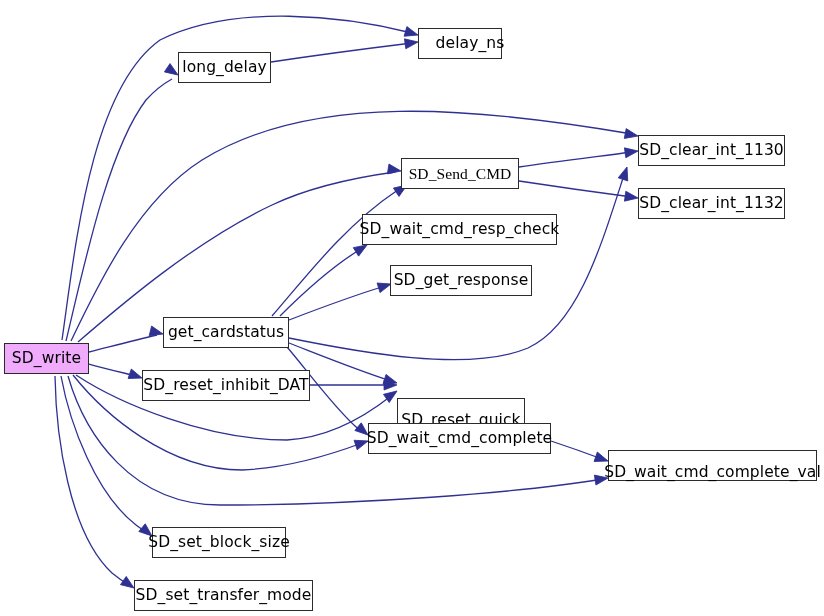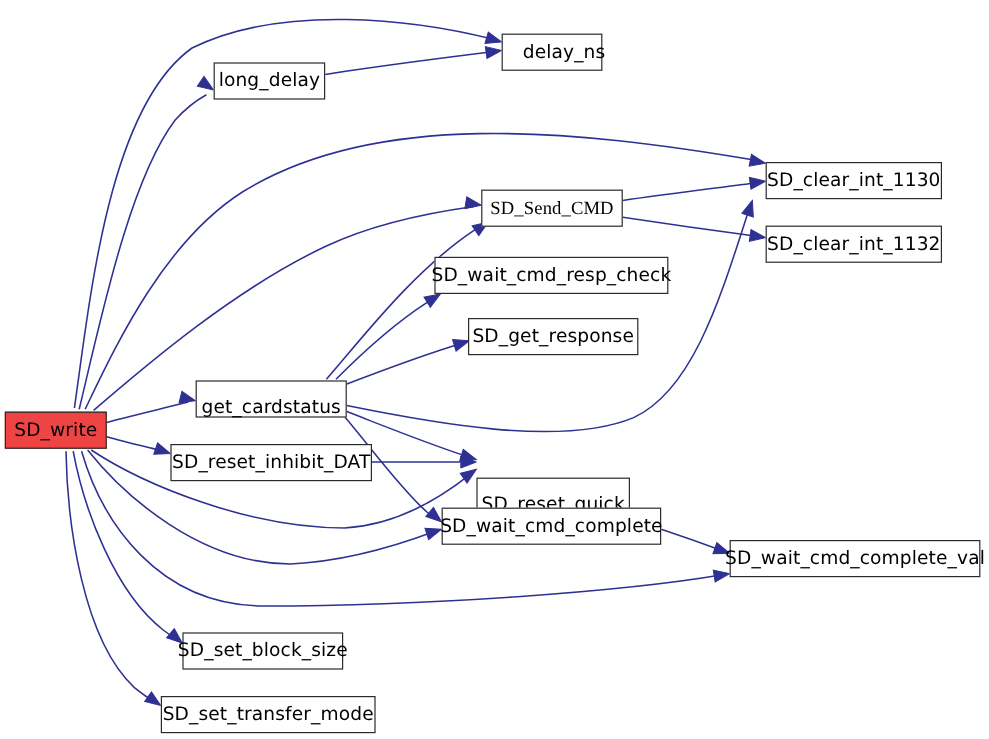--- a/index.html
+++ b/index.html
@@ -45,21 +45,21 @@
     color: #000000;
     font-size: 15.5px;
     line-height: 1;
     display: flex;
     align-items: center;
     justify-content: center;
     white-space: nowrap;
     letter-spacing: 0.1px;
   }
   .node-box.highlight {
-    background: #ef4444;
+    background: #f0abfc;
     border-color: #2b2b2b;
   }
   .node-label {
     display: block;
     padding: 0 1px;
   }
 </style>
 </head>
 <body>
 
@@ -128,33 +128,33 @@
       </div>
       <div class="node-box" style="left: 638px; top: 188px; width: 147px; height: 31px;">
         <span class="node-label">SD_clear_int_1132</span>
       </div>
       <div class="node-box" style="left: 362px; top: 214px; width: 195px; height: 31px;">
         <span class="node-label">SD_wait_cmd_resp_check</span>
       </div>
       <div class="node-box" style="left: 390px; top: 265px; width: 142px; height: 31px;">
         <span class="node-label">SD_get_response</span>
       </div>
-      <div class="node-box" style="left: 163px; top: 317px; width: 126px; height: 31px; align-items: flex-end;">
+      <div class="node-box" style="left: 163px; top: 317px; width: 126px; height: 31px;">
         <span class="node-label">get_cardstatus</span>
       </div>
       <div class="node-box" style="left: 142px; top: 370px; width: 168px; height: 31px;">
         <span class="node-label">SD_reset_inhibit_DAT</span>
       </div>
       <div class="node-box" style="left: 397px; top: 370px; width: 128px; height: 45px; margin-top: 28px;">
         <span class="node-label">SD_reset_quick</span>
       </div>
       <div class="node-box" style="left: 368px; top: 423px; width: 183px; height: 31px;">
         <span class="node-label">SD_wait_cmd_complete</span>
       </div>
-      <div class="node-box" style="left: 608px; top: 450px; width: 209px; height: 31px;">
+      <div class="node-box" style="left: 608px; top: 450px; width: 209px; height: 31px; align-items: flex-end;">
         <span class="node-label">SD_wait_cmd_complete_val</span>
       </div>
       <div class="node-box" style="left: 152px; top: 527px; width: 134px; height: 31px;">
         <span class="node-label">SD_set_block_size</span>
       </div>
       <div class="node-box" style="left: 134px; top: 580px; width: 179px; height: 31px;">
         <span class="node-label">SD_set_transfer_mode</span>
       </div>
     </div>
 </div>

